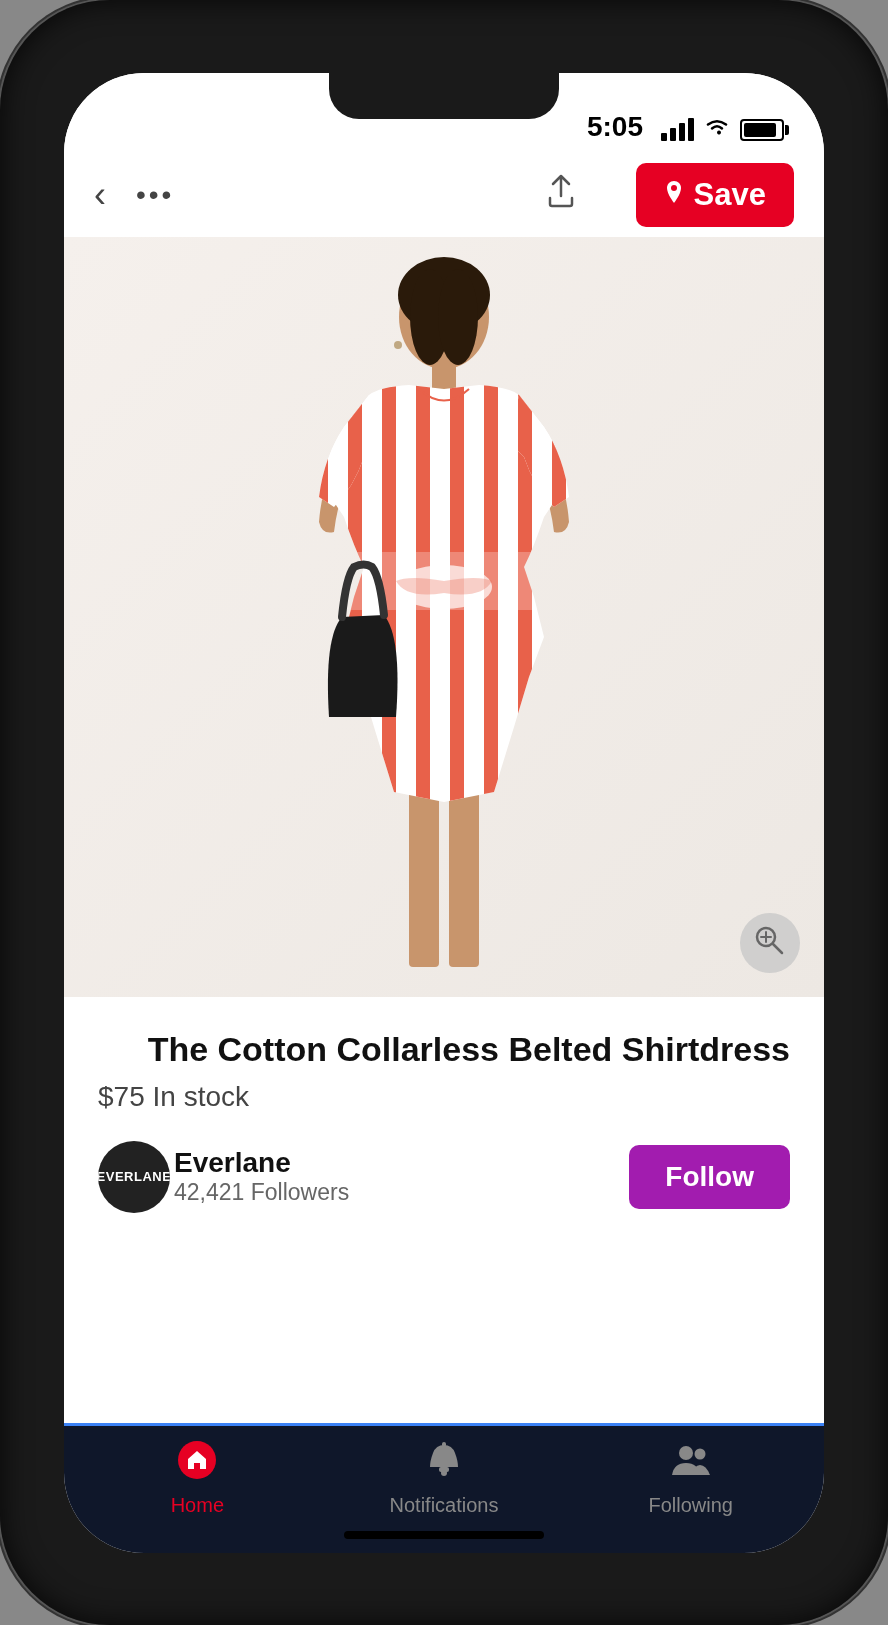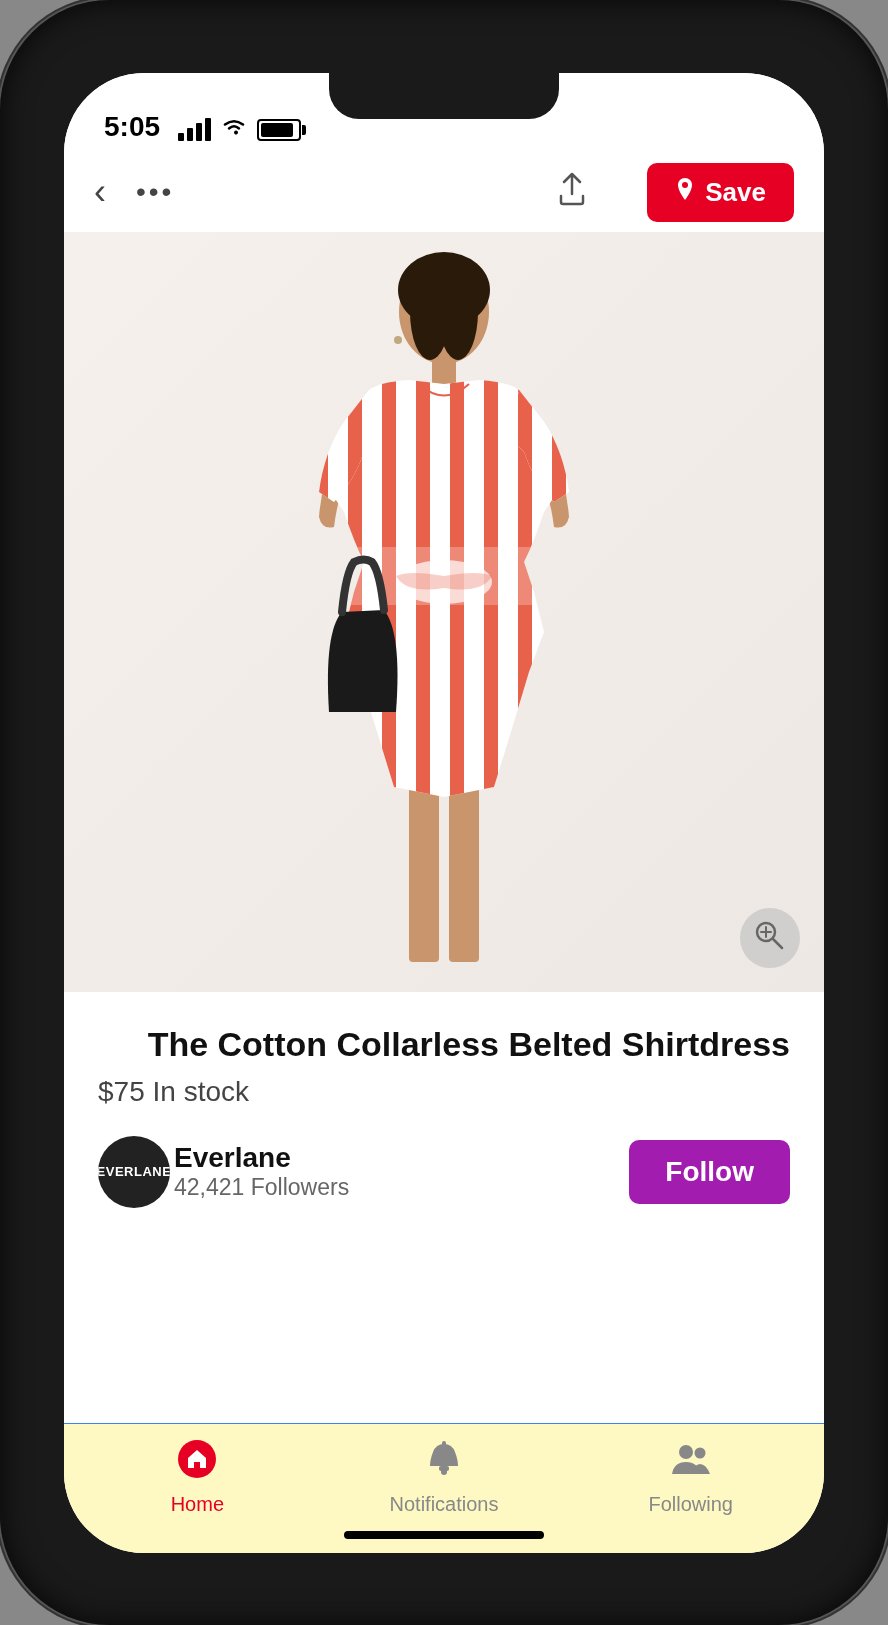--- a/index.html
+++ b/index.html
@@ -49,21 +49,21 @@
       background: #1a1a1a;
       border-radius: 0 0 30px 30px;
       z-index: 100;
     }
 
     
     .status-bar {
       height: 80px;
       display: flex;
       align-items: flex-end;
-      justify-content: flex-start;
+      justify-content: flex-end;
       padding: 0 40px 10px;
       background: #fff;
       position: relative;
       z-index: 50;
       gap: 18px;
     }
     .status-time {
       font-size: 28px;
       font-weight: 600;
       color: #000;
@@ -149,21 +149,21 @@
       font-size: 26px;
       color: #444;
       cursor: pointer;
     }
     .save-btn {
       background: #e60023;
       color: #fff;
       border: none;
       border-radius: 10px;
       padding: 14px 28px;
-      font-size: 26px;
+      font-size: 31px;
       font-weight: 600;
       cursor: pointer;
       display: flex;
       align-items: center;
       gap: 10px;
       margin-left: 40px;
     }
     .pin-icon {
       font-size: 22px;
     }
@@ -276,22 +276,22 @@
       padding: 16px 36px;
       font-size: 28px;
       font-weight: 600;
       cursor: pointer;
     }
 
     
     .bottom-nav {
       margin-top: auto;
       height: 130px;
-      background: #fef9c3;
-      border-top: 1px solid #3b82f6;
+      background: #0f172a;
+      border-top: 3px solid #3b82f6;
       display: flex;
       align-items: center;
       justify-content: space-around;
       padding: 0 10px;
       padding-bottom: 20px;
     }
     .nav-item {
       display: flex;
       flex-direction: column;
       align-items: center;

